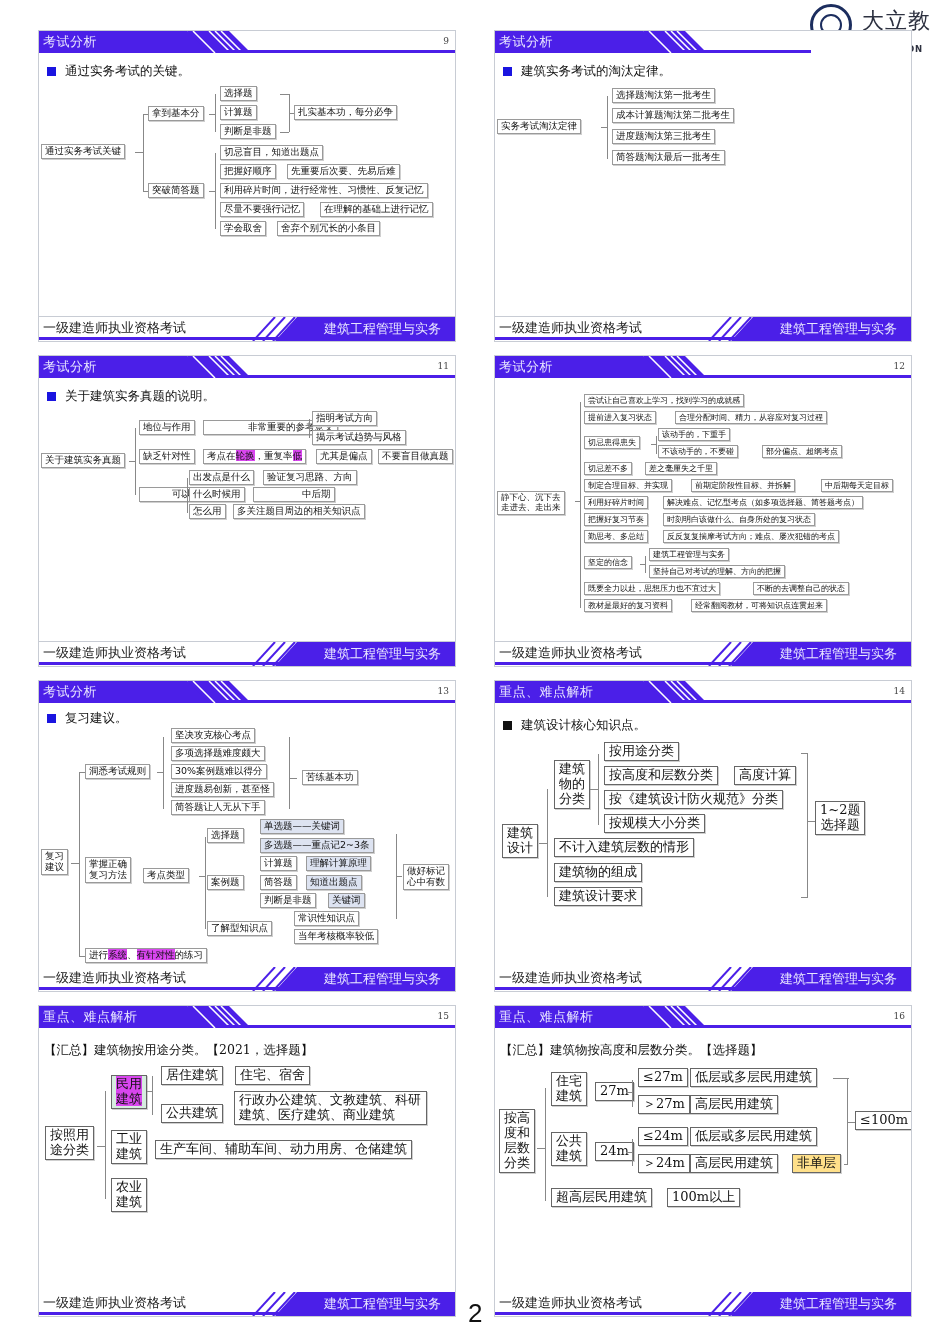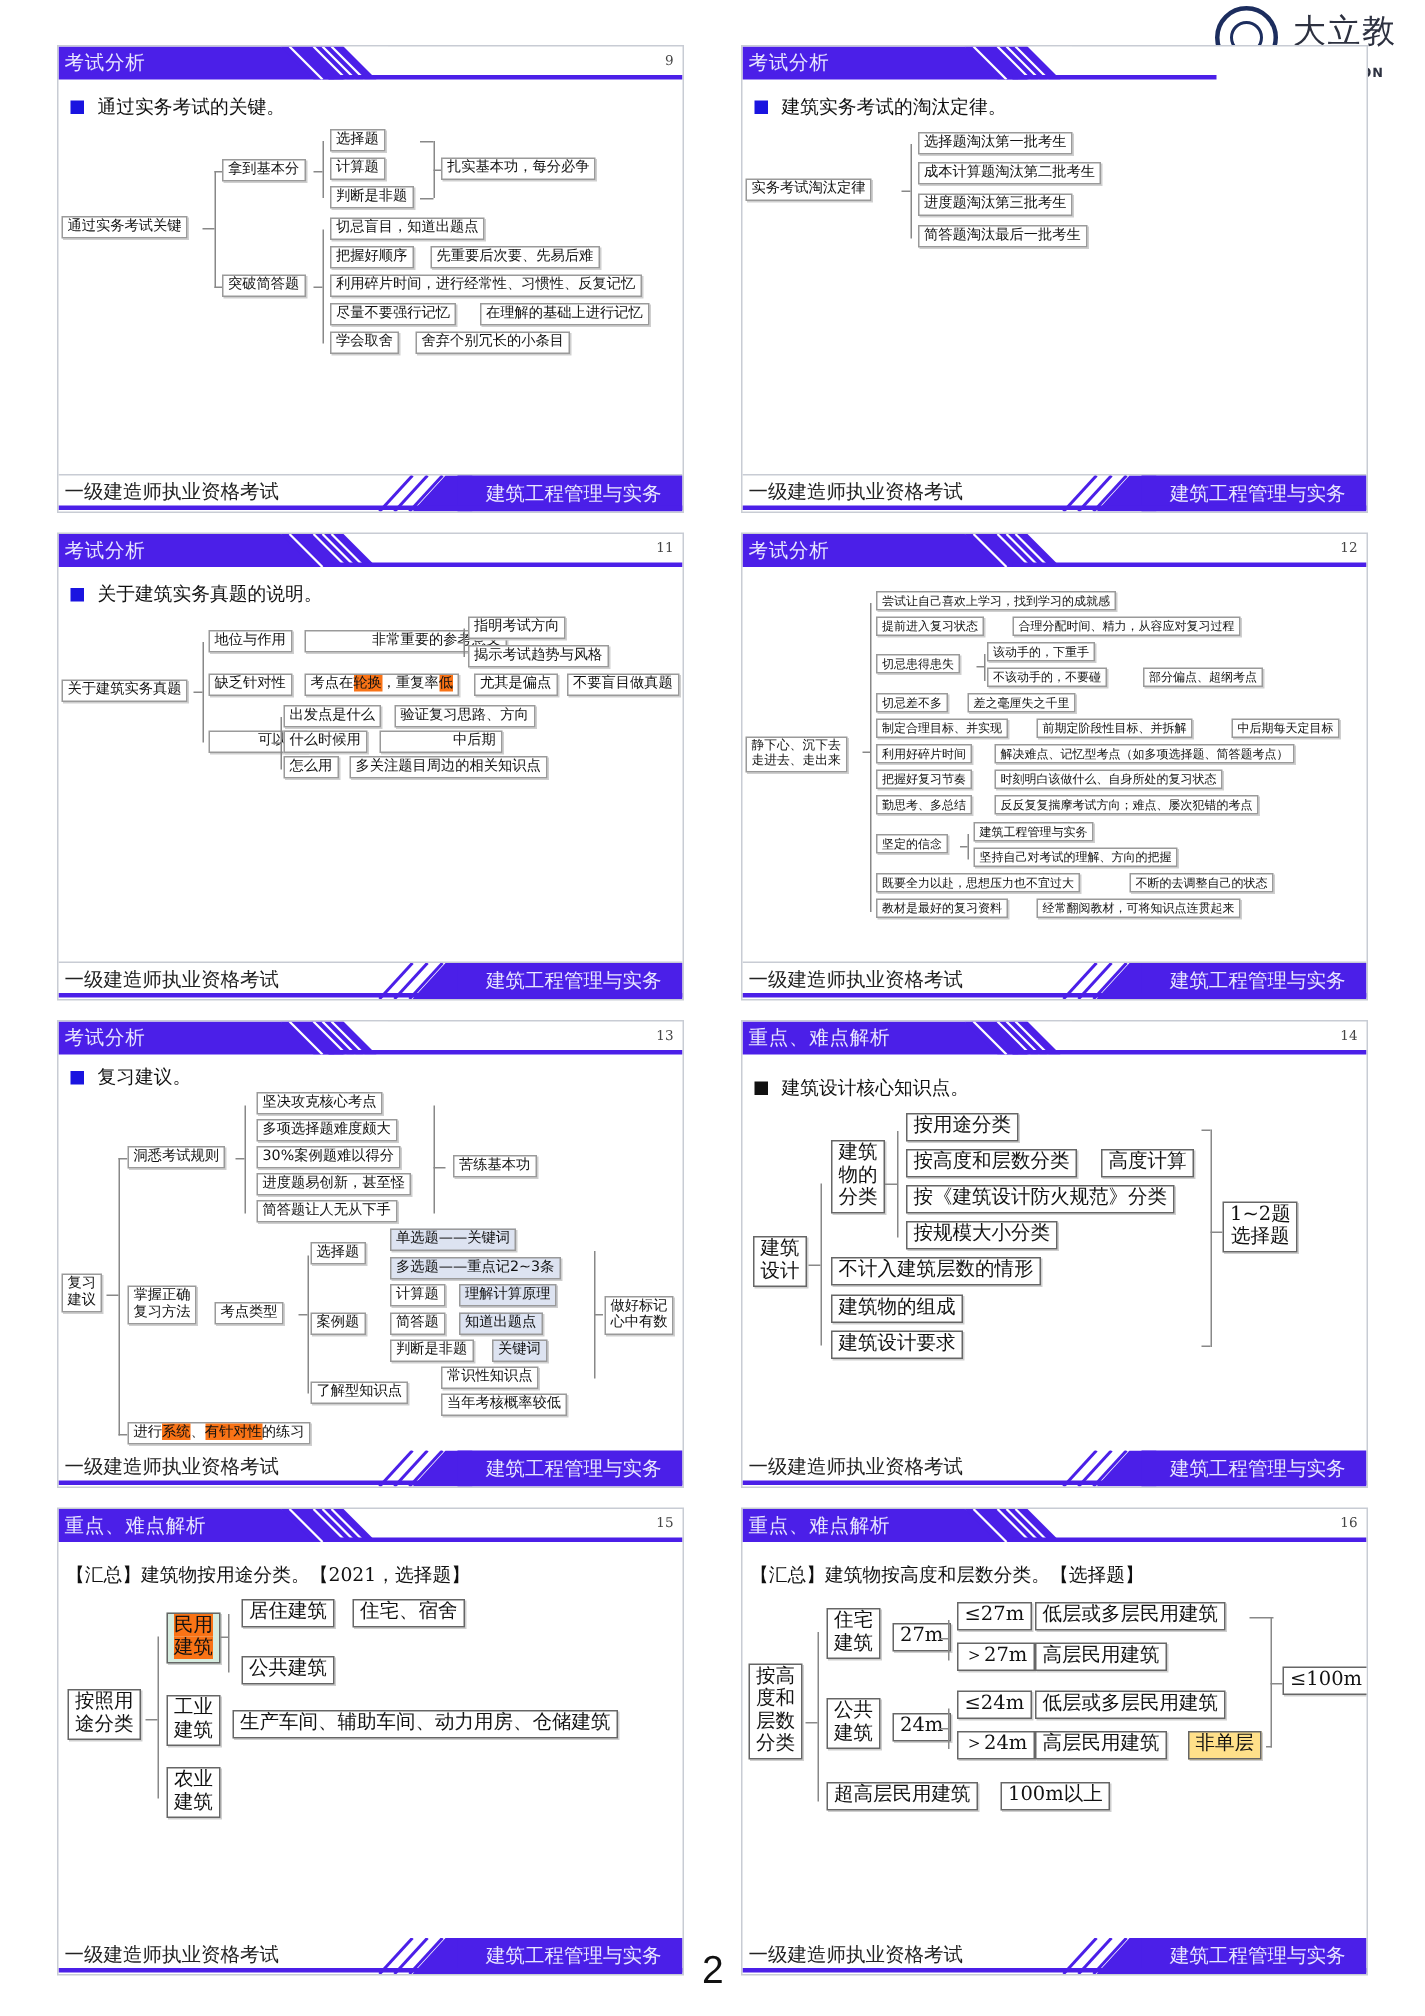--- a/index.html
+++ b/index.html
@@ -20,21 +20,21 @@
   .ftr .topline{position:absolute;left:0;right:0;top:-1px;height:1px;background:#c8ccd4;}
   .bullet{position:absolute;left:8px;font-size:12.5px;font-family:"DejaVu Serif","Liberation Serif",serif;display:flex;align-items:center;gap:9px;}
   .bullet .sq{width:9px;height:9px;background:#1a14e0;display:inline-block;}
   .bullet .sq.black{background:#111;}
   .box{position:absolute;border:1px solid #9a9a9a;background:#fff;box-sizing:border-box;font-size:9.5px;line-height:1.15;padding:1px 3px;white-space:nowrap;color:#111;box-shadow:1px 1px 0 #cfcfcf;}
   .box.big{font-size:13px;font-family:"DejaVu Serif","Liberation Serif",serif;padding:1px 4px;border-color:#666;}
   .box.ml{white-space:normal;text-align:center;}
   .box.blue{background:#dde3f1;}
   .box.hlpale{background:#d6ecdf;}
   .box.gold{background:#ffe08a;}
-  .hlspan{background:#f97316;margin-top:16px;}
+  .hlspan{background:#d946ef;margin-top:16px;}
   .ln{position:absolute;background:#888;}
   .heading-serif{position:absolute;font-size:12.5px;font-family:"DejaVu Serif","Liberation Serif",serif;}
   .logo{position:absolute;left:810px;top:4px;width:140px;height:44px;}
   .logo .circ{position:absolute;left:0;top:0;width:42px;height:42px;border-radius:50%;border:3px solid #1c2d5e;box-sizing:border-box;background:#fff;}
   .logo .circ .inner{position:absolute;left:7px;top:7px;width:22px;height:22px;border:2px solid #1c2d5e;border-radius:50%;box-sizing:border-box;}
   .logo .cn{position:absolute;left:52px;top:2px;font-size:22px;color:#2d3140;font-family:"DejaVu Sans",sans-serif;letter-spacing:1px;}
   .logo .en{position:absolute;left:52px;top:30px;font-size:8.5px;color:#2d3140;font-weight:bold;letter-spacing:0.6px;}
   .pagenum{position:absolute;left:468px;top:1298px;font-size:26px;color:#111;font-family:"Liberation Sans",sans-serif;}
 </style>
 </head>
@@ -417,20 +417,21 @@
 途分类</div>
   <div class="ln" style="left:58px;top:140px;width:8px;height:1px;"></div>
   <div class="ln" style="left:66px;top:85px;width:1px;height:108px;"></div>
   <div class="box big ml hlpale" style="left:72px;top:69px;white-space:pre-line;"><span class="hlspan">民用
 建筑</span></div>
   <div class="ln" style="left:108px;top:85px;width:5px;height:1px;"></div>
   <div class="ln" style="left:113px;top:70px;width:1px;height:39px;"></div>
   <div class="box big" style="left:122px;top:60px;">居住建筑</div>
   <div class="box big" style="left:196px;top:60px;">住宅、宿舍</div>
   <div class="box big" style="left:122px;top:98px;">公共建筑</div>
+  <div class="box big ml" style="left:195px;top:85px;width:193px;white-space:normal;text-align:left;">行政办公建筑、文教建筑、科研建筑、医疗建筑、商业建筑</div>
   <div class="box big ml" style="left:72px;top:124px;white-space:pre-line;">工业
 建筑</div>
   <div class="box big" style="left:116px;top:134px;">生产车间、辅助车间、动力用房、仓储建筑</div>
   <div class="box big ml" style="left:72px;top:172px;white-space:pre-line;">农业
 建筑</div>
   <div class="ftr">
     <div class="left">一级建造师执业资格考试</div>
     <svg class="slashes" viewBox="0 0 70 24">
         <polygon points="30,24 70,24 70,0 52,0" fill="#4b1fe8"></polygon>
         <line x1="8" y1="24" x2="30" y2="0" stroke="#4b1fe8" stroke-width="2"></line>

